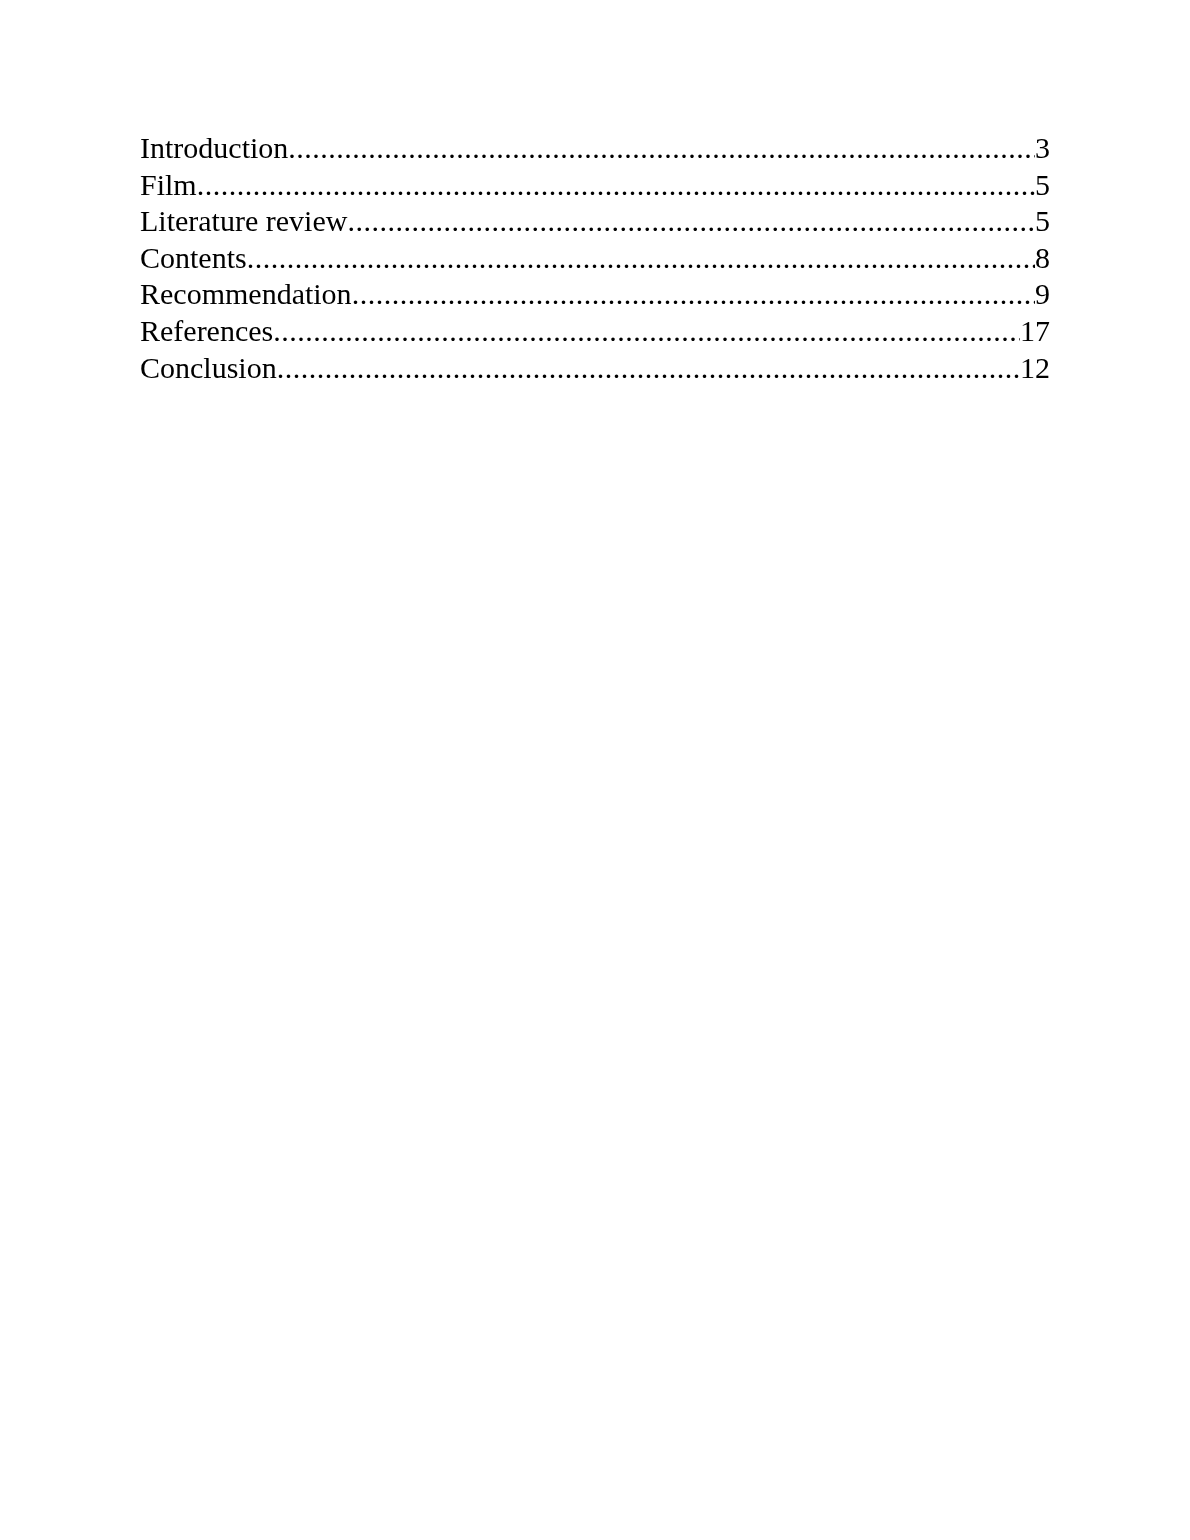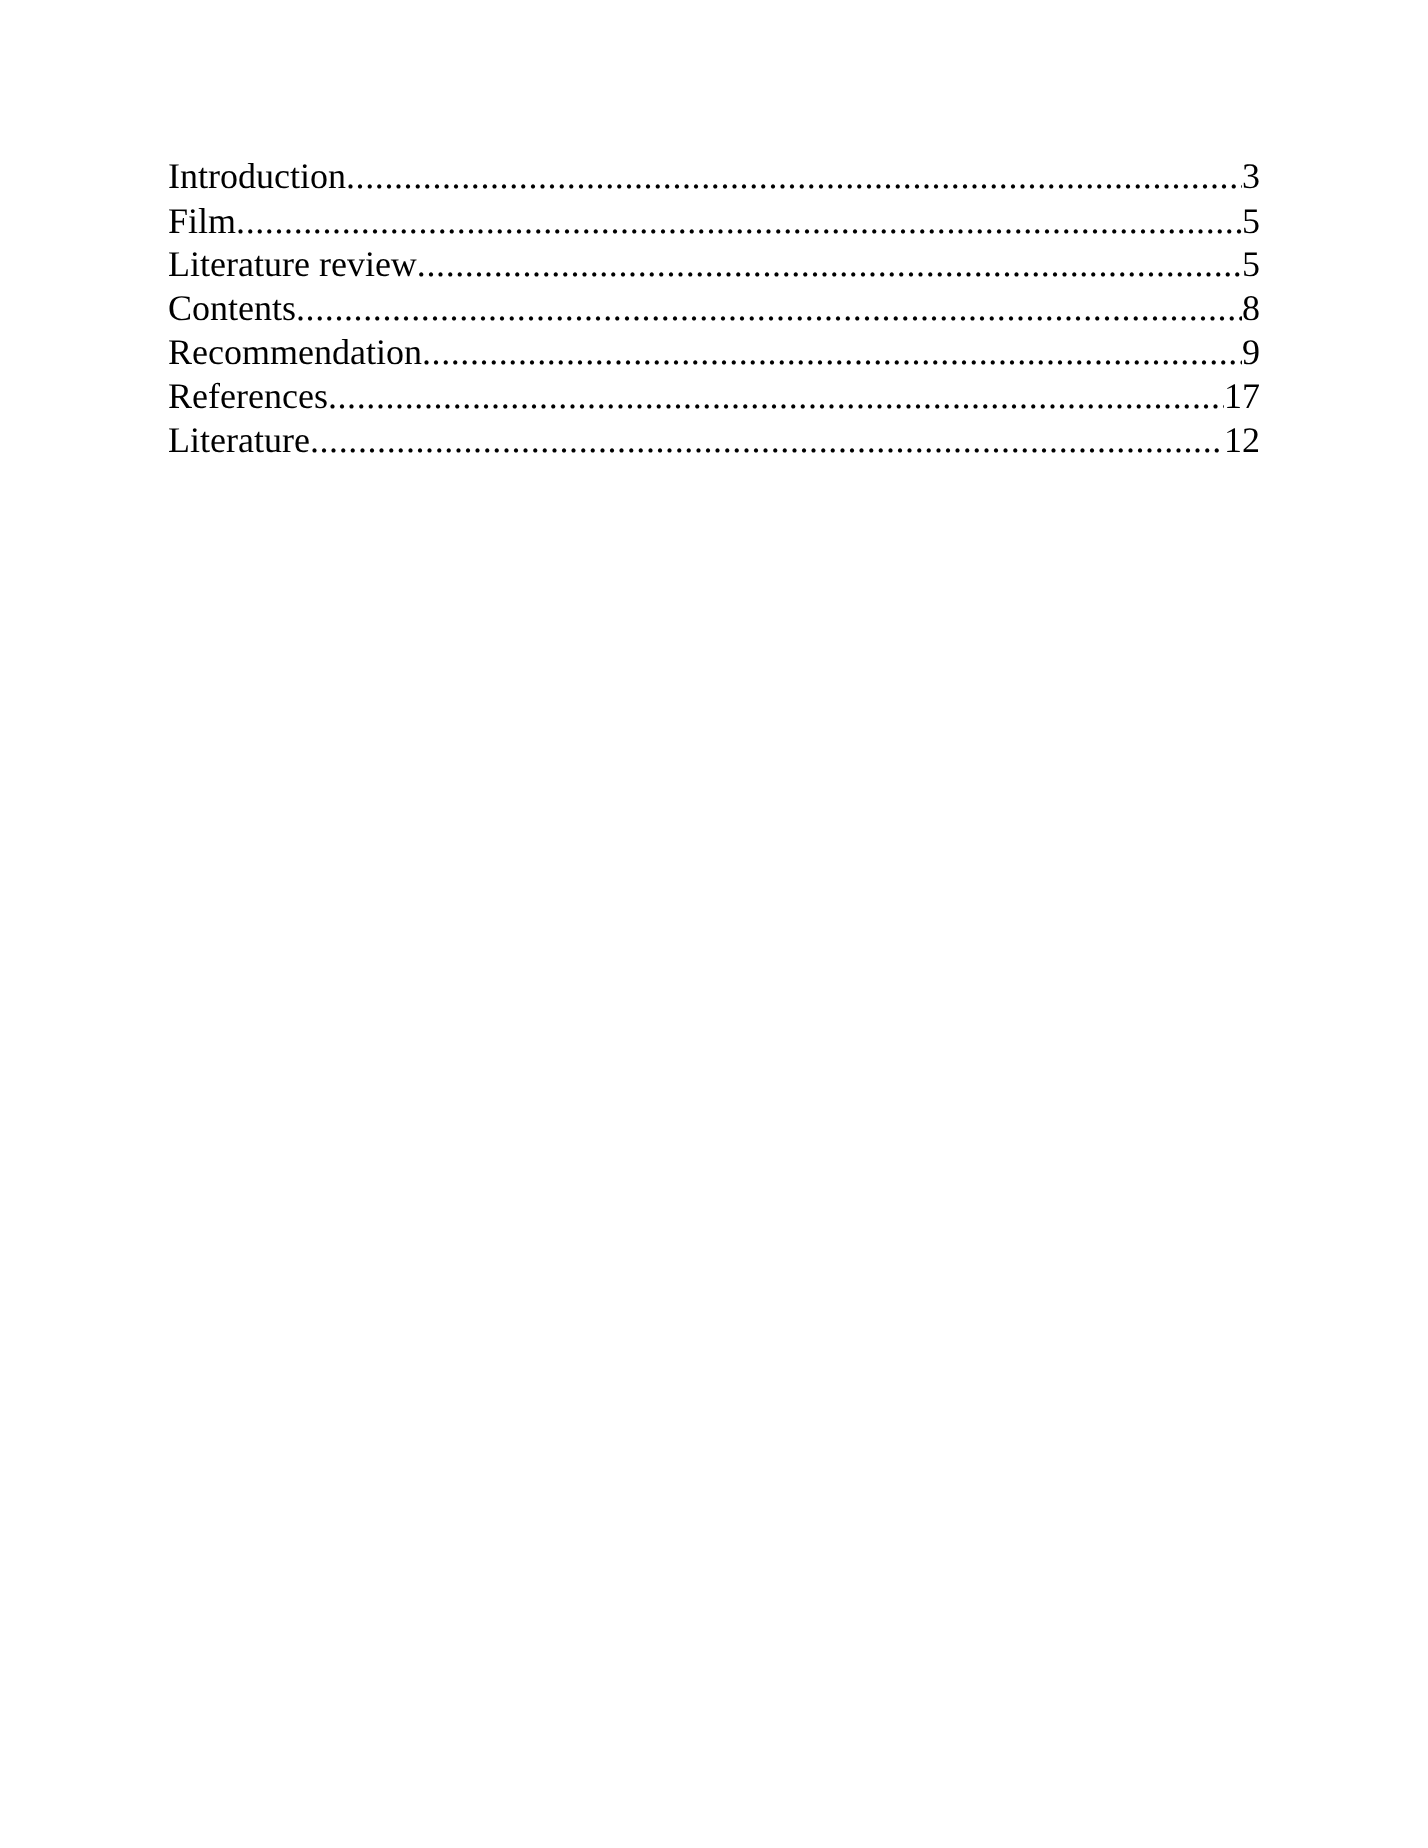--- a/index.html
+++ b/index.html
@@ -95,19 +95,19 @@
       <span class="toc-page">9</span>
     </div>
 
     <div class="toc-row">
       <span class="toc-label">References</span>
       <span class="toc-dots">........................................................................................................................................................................................................................................................................................................</span>
       <span class="toc-page">17</span>
     </div>
 
     <div class="toc-row">
-      <span class="toc-label">Literature</span>
+      <span class="toc-label">Conclusion</span>
       <span class="toc-dots">........................................................................................................................................................................................................................................................................................................</span>
       <span class="toc-page">12</span>
     </div>
 
   </div>
 </div>
 
 </body></html>

